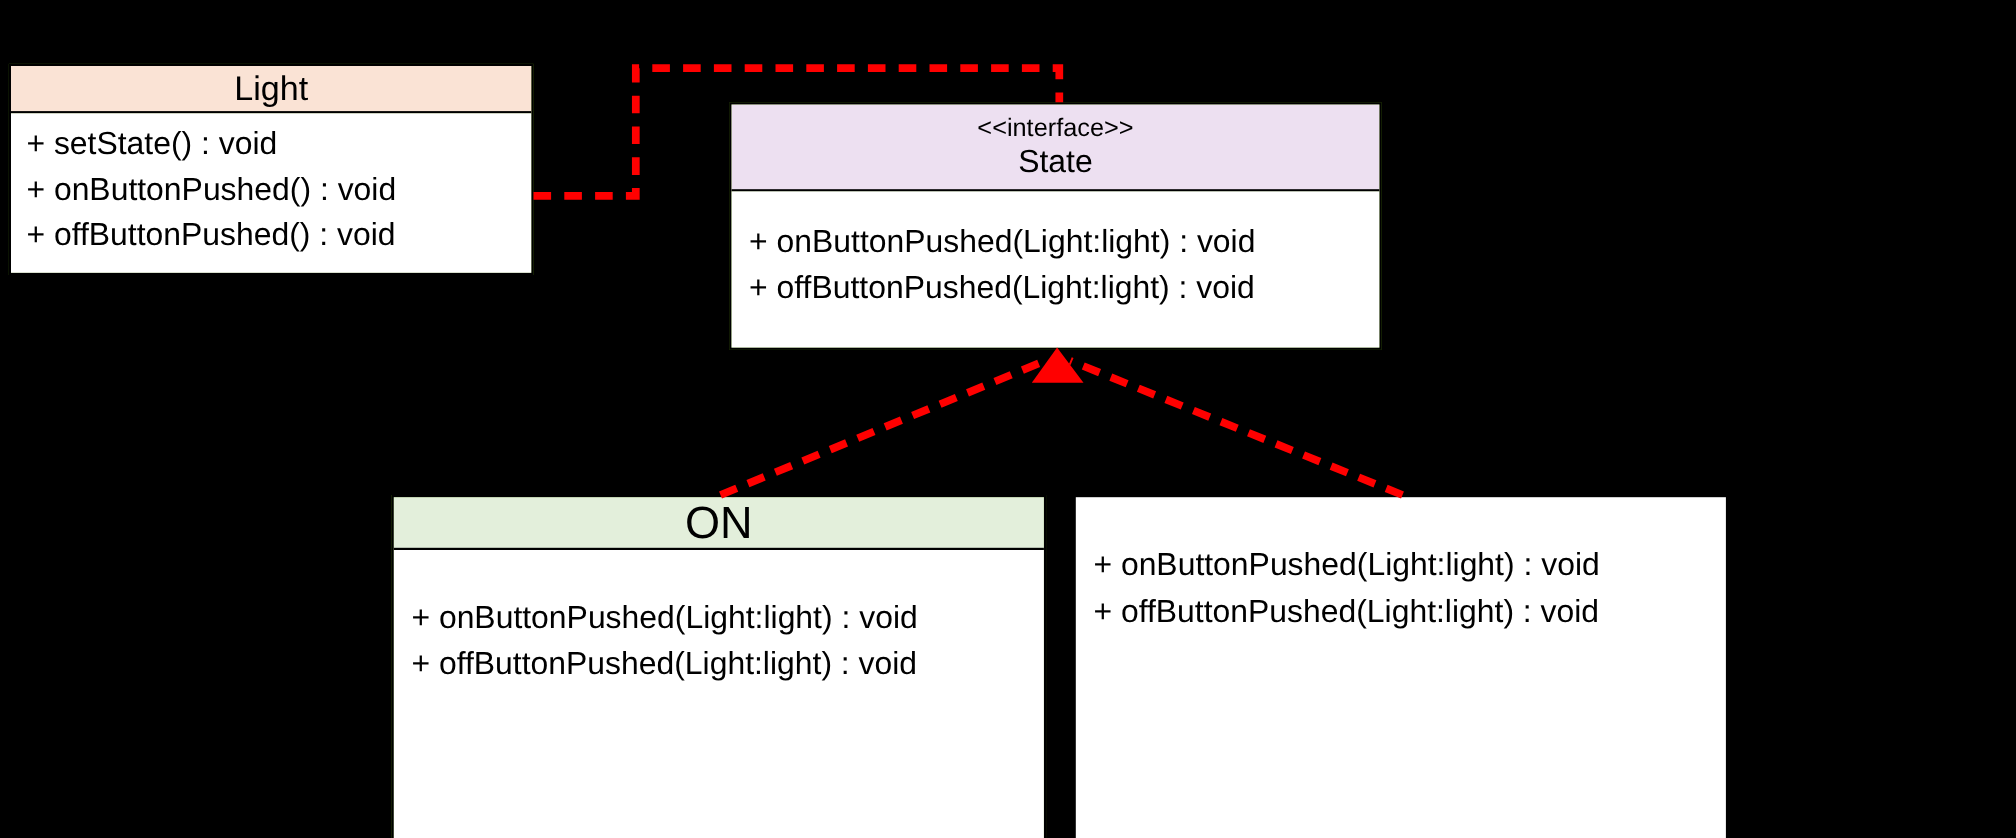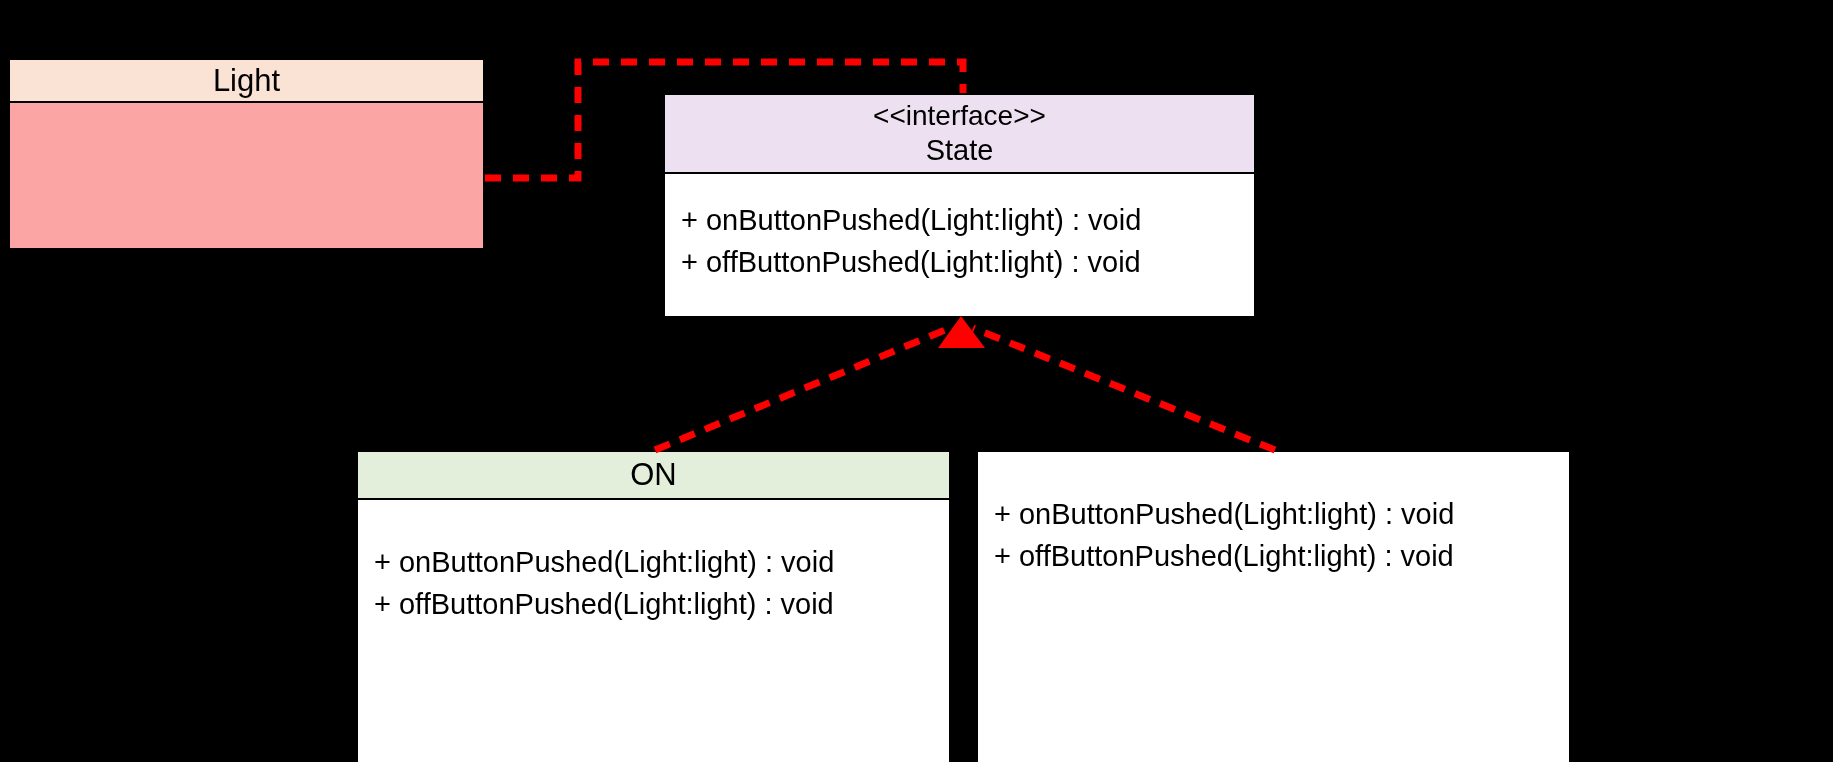--- a/index.html
+++ b/index.html
@@ -13,21 +13,21 @@
     height: 762px;
     background: #000000;
     overflow: hidden;
     font-family: "Liberation Sans", sans-serif;
   }
 
   
   .uml-box {
     position: absolute;
     box-sizing: border-box;
-    background: #fca5a5;
+    background: #4d7c0f;
     border: 2px solid #000000;
     display: flex;
     flex-direction: column;
   }
   .uml-header {
     box-sizing: border-box;
     border-bottom: 2px solid #000000;
     text-align: center;
     color: #000000;
     line-height: 1.22;
@@ -65,32 +65,32 @@
   #box-light .uml-member { font-size: 29px; }
 
   
   #box-state { left: 663px; top: 93px; width: 593px; height: 225px; }
   #box-state .uml-header {
     background: #EDE0F1;
     height: 79px;
     font-size: 29px;
     padding: 0 4px;
   }
-  #box-state .stereotype { font-size: 28px; letter-spacing: 0px; }
+  #box-state .stereotype { font-size: 23px; letter-spacing: 0px; }
   #box-state .typename { font-size: 29px; text-align: right; }
   #box-state .uml-body { padding: 28px 10px 10px 16px; gap: 4px; }
   #box-state .uml-member { font-size: 29px; }
 
   
   #box-on  { left: 356px;  top: 450px; width: 595px; height: 320px; }
   #box-off { left: 976px;  top: 450px; width: 595px; height: 320px; }
   #box-on .uml-header, #box-off .uml-header {
     background: #E3EFDB;
     height: 48px;
-    font-size: 31px;
+    font-size: 41px;
     padding: 0 4px;
   }
   #box-on .uml-body, #box-off .uml-body { padding: 44px 10px 10px 16px; gap: 4px; }
   #box-on .uml-member, #box-off .uml-member { font-size: 29px; }
 
   
   #connector-layer {
     position: absolute;
     left: 0; top: 0;
     width: 1833px;
@@ -99,20 +99,25 @@
   }
 </style>
 </head>
 <body>
 
 <div id="canvas">
 
   <div class="uml-box" id="box-light">
     <div class="uml-header">
       <span>Light</span>
+    </div>
+    <div class="uml-body">
+      <div class="uml-member">+ setState() : void</div>
+      <div class="uml-member">+ onButtonPushed() : void</div>
+      <div class="uml-member">+ offButtonPushed() : void</div>
     </div>
   </div>
 
   <div class="uml-box" id="box-state">
     <div class="uml-header">
       <span class="stereotype">&lt;&lt;interface&gt;&gt;</span>
       <span class="typename">State</span>
     </div>
     <div class="uml-body">
       <div class="uml-member">+ onButtonPushed(Light:light) : void</div>

